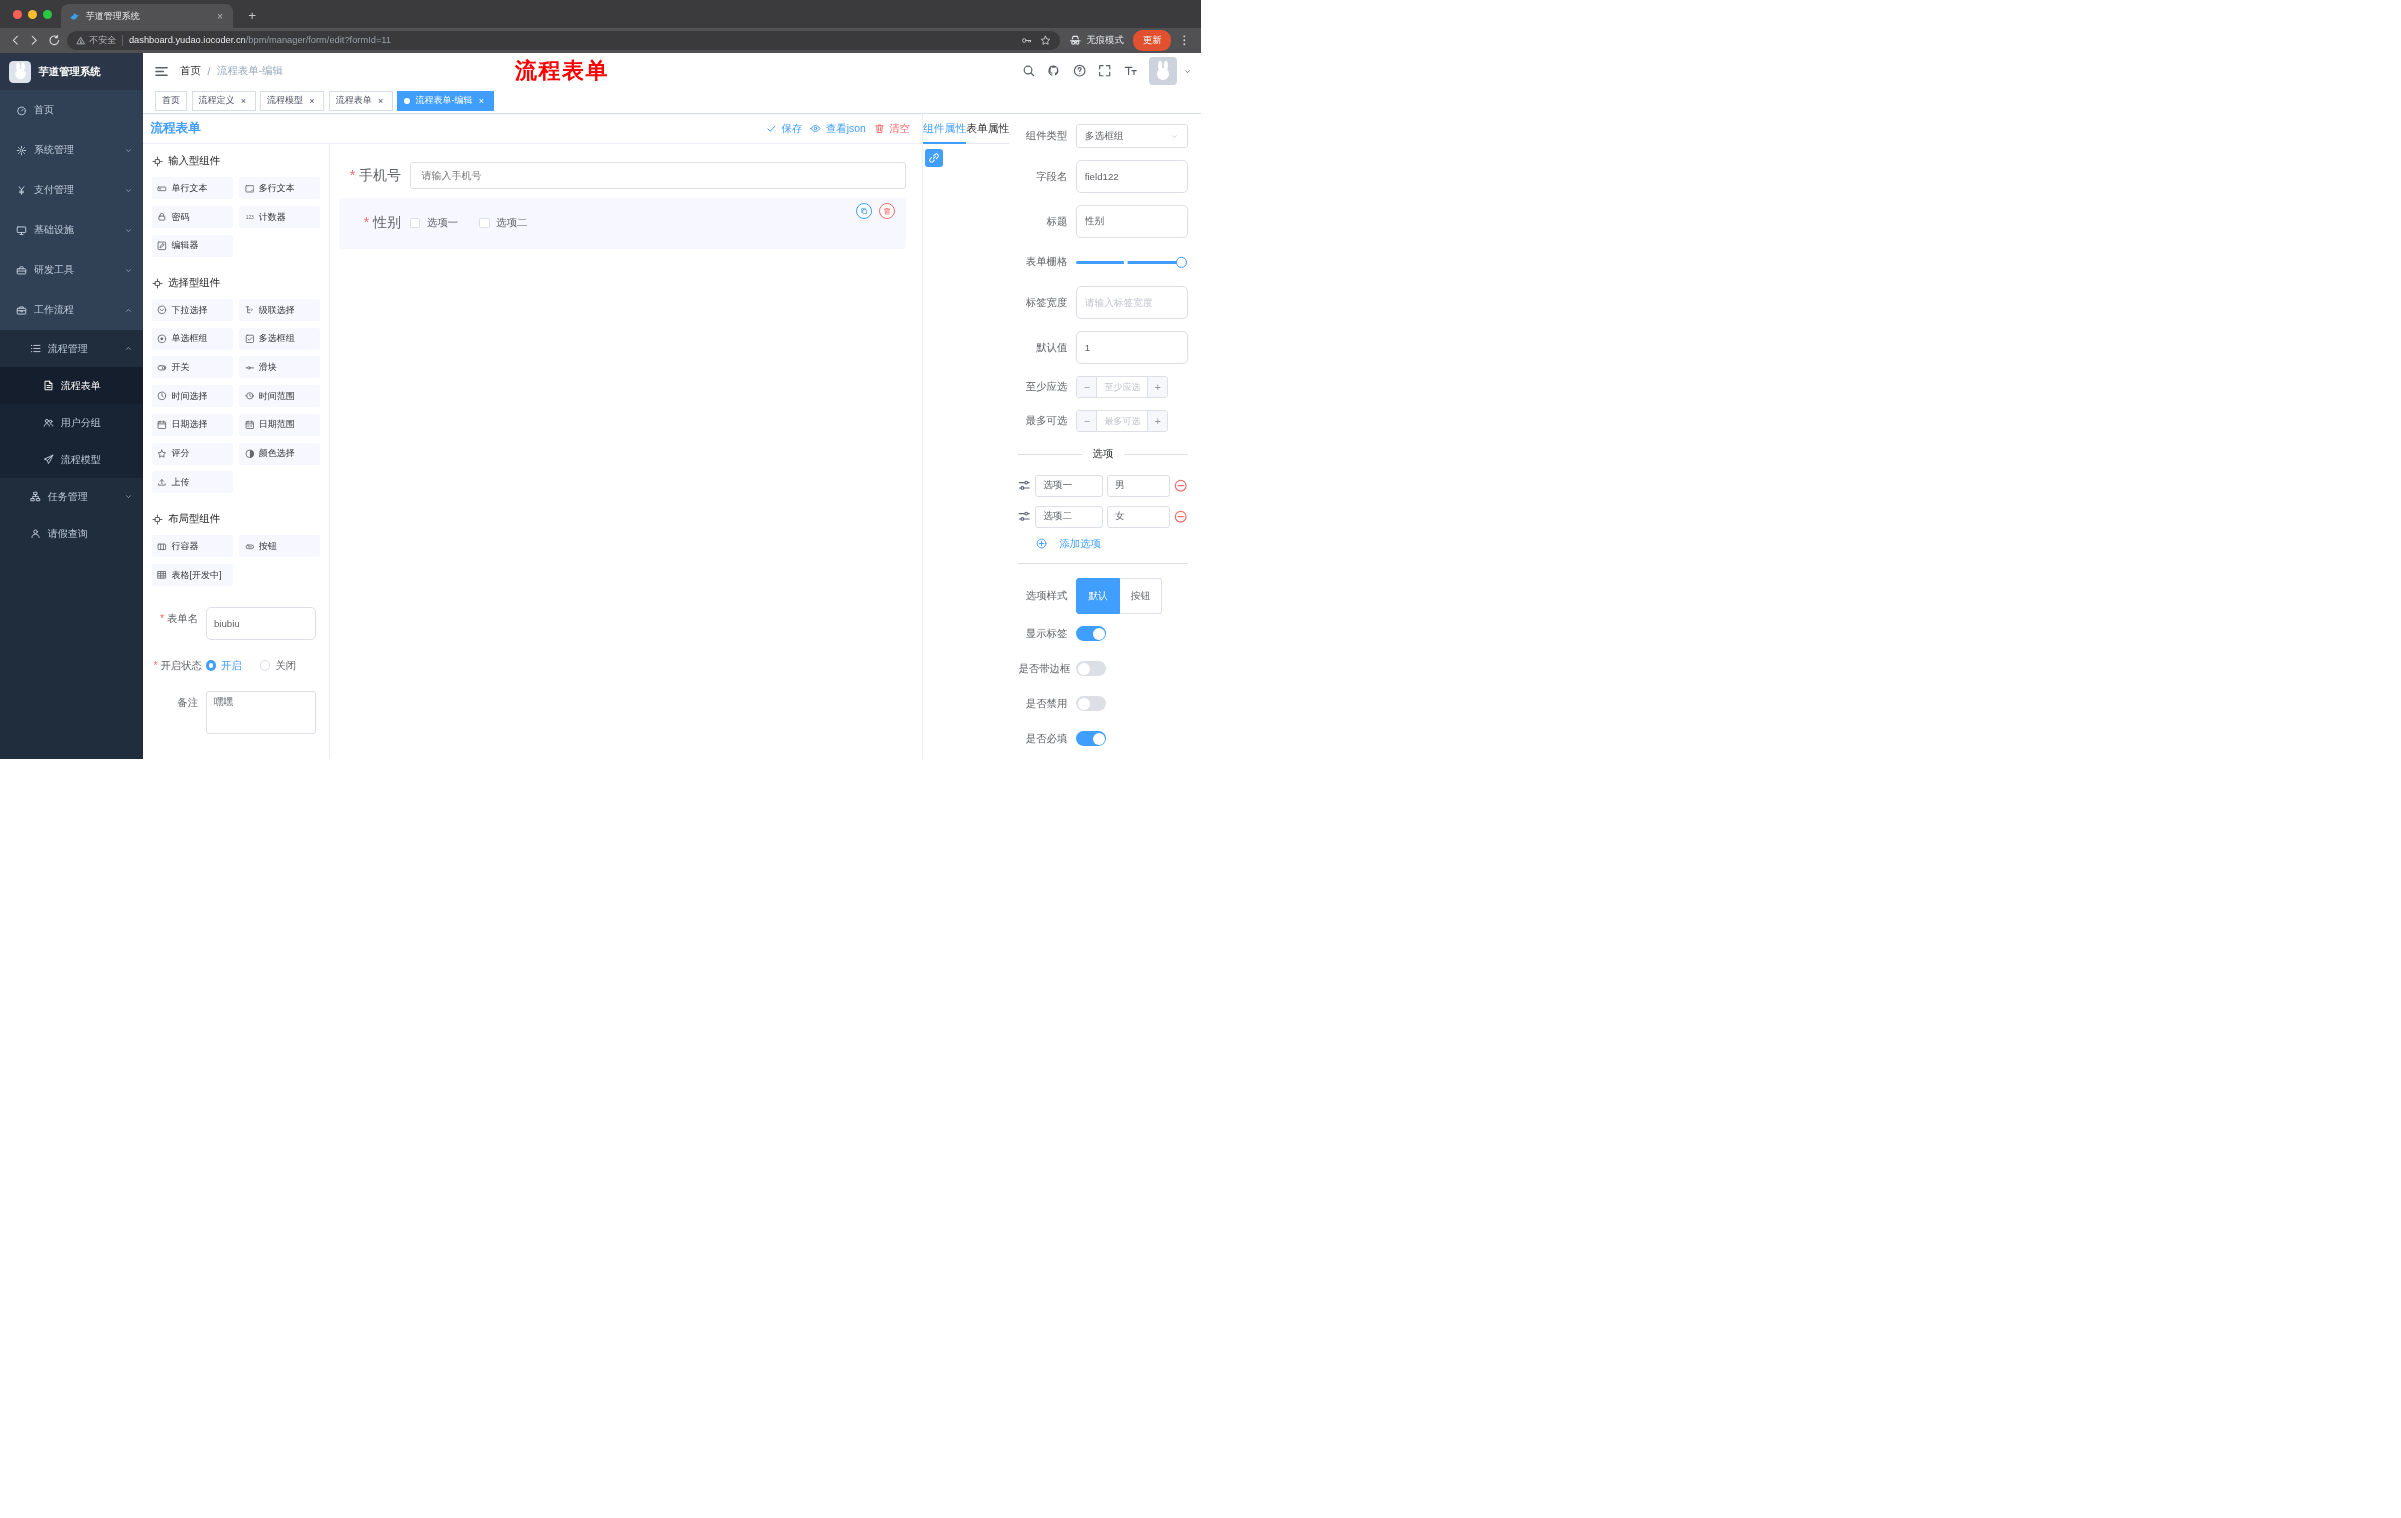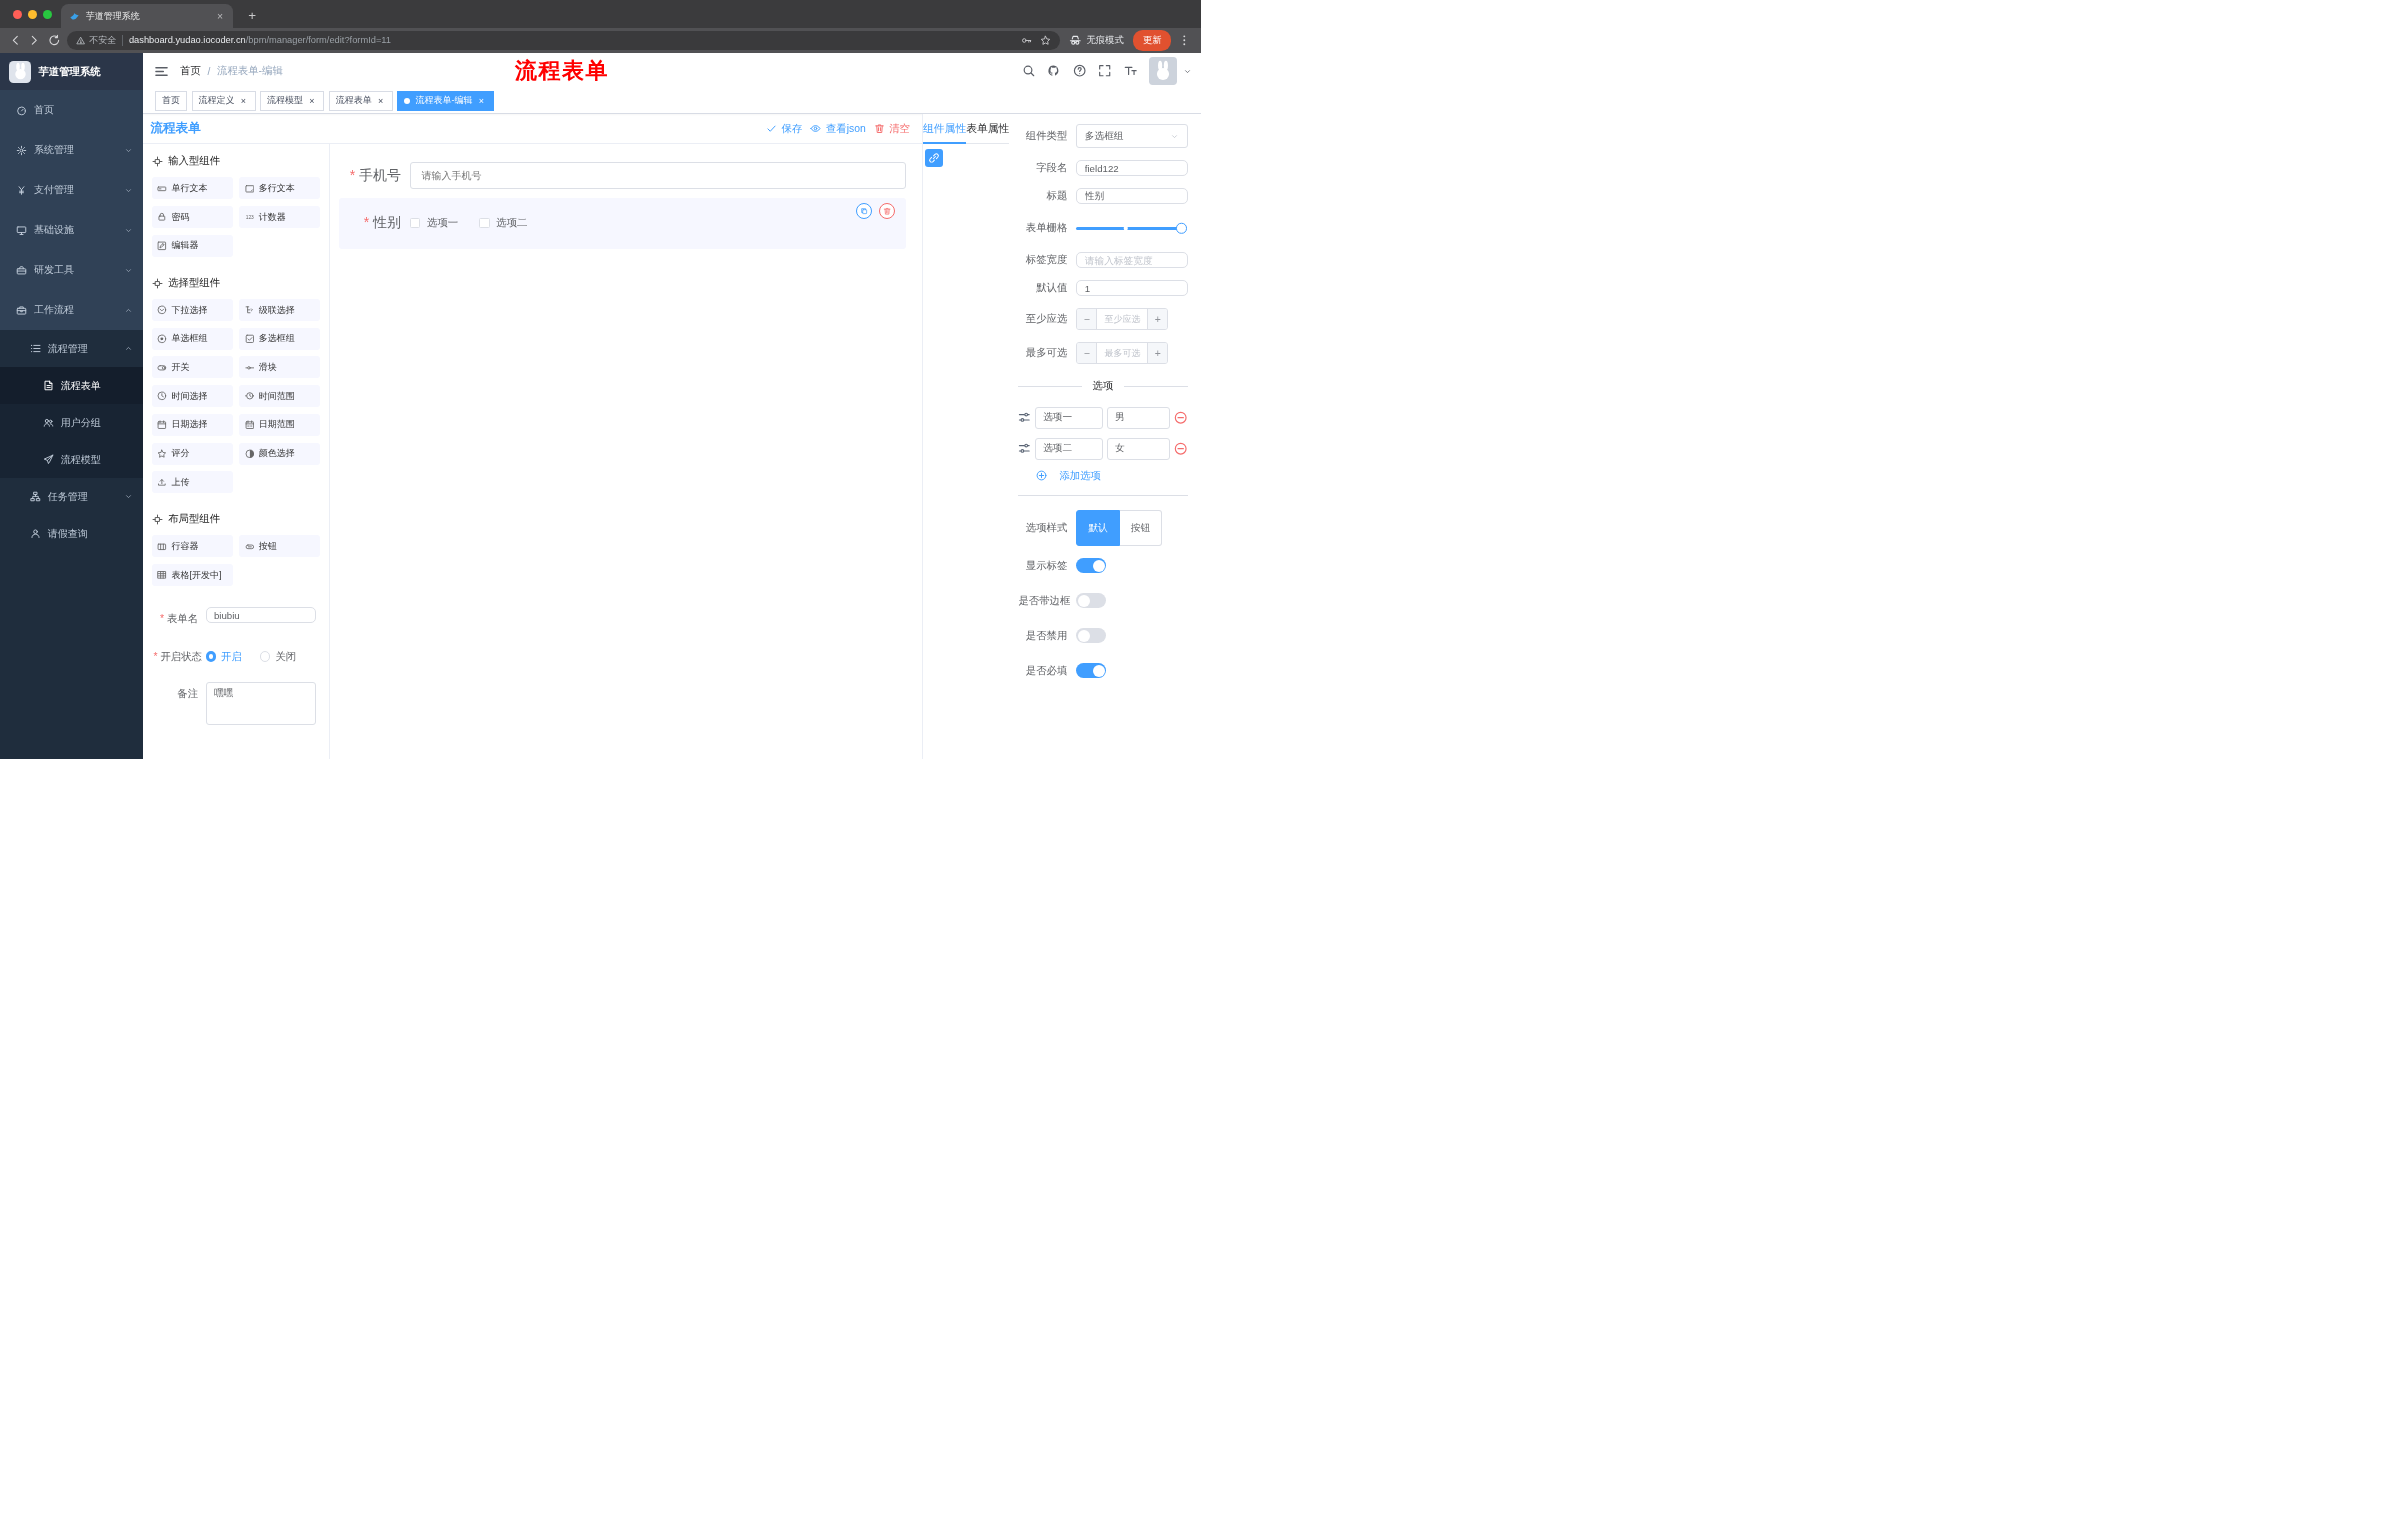--- a/index.html
+++ b/index.html
@@ -86,21 +86,21 @@
 .palette-groups > .group-title:first-child{margin-top:10.4px}
 .gt-icon{width:11px;height:11px;color:#555}
 .palette-grid{display:grid;grid-template-columns:1fr 1fr;gap:6.7px}
 .pal-item{height:22px;background:#f6f7ff;border-radius:3px;display:flex;align-items:center;gap:4.5px;padding:0 5.2px;font-size:9px;color:#333;cursor:move;white-space:nowrap;overflow:hidden}
 .pi-icon{width:9.7px;height:9.7px;color:#666;flex:none}
 
 .meta-form{margin-top:21px;font-size:10.4px;color:#606266;padding-left:1.5px}
 .meta-row{display:flex;margin-bottom:13.4px}
 .meta-label{width:52px;flex:none;text-align:right;padding-right:7.4px;line-height:24px;white-space:nowrap}
 .req::before{content:'* ';color:#f56c6c}
-.el-input{height:16px;border:0.7px solid #dcdfe6;border-radius:5px;padding:0 7.4px;font-size:9.7px;color:#606266;background:#fff;outline:none;font-family:inherit}
+.el-input{height:33px;border:0.7px solid #dcdfe6;border-radius:5px;padding:0 7.4px;font-size:9.7px;color:#606266;background:#fff;outline:none;font-family:inherit}
 .el-input::placeholder{color:#c0c4cc}
 .meta-form .el-input{width:110px}
 .radio-group{display:flex;gap:18px;align-items:center;height:24px}
 .el-radio{display:inline-flex;align-items:center;gap:5.2px;cursor:pointer;font-size:10.4px;color:#606266}
 .r-dot{width:10.4px;height:10.4px;border-radius:50%;border:0.7px solid #dcdfe6;background:#fff}
 .el-radio.checked .r-dot{border:3px solid #409eff}
 .el-radio.checked .r-label{color:#409eff}
 .el-textarea{width:110px;height:43px;border:0.7px solid #dcdfe6;border-radius:3px;padding:4.5px 7.4px;font-size:9.7px;color:#606266;resize:none;font-family:inherit;outline:none}
 
 .canvas{flex:1;padding:18px 16.3px 0 9px;min-width:0}

